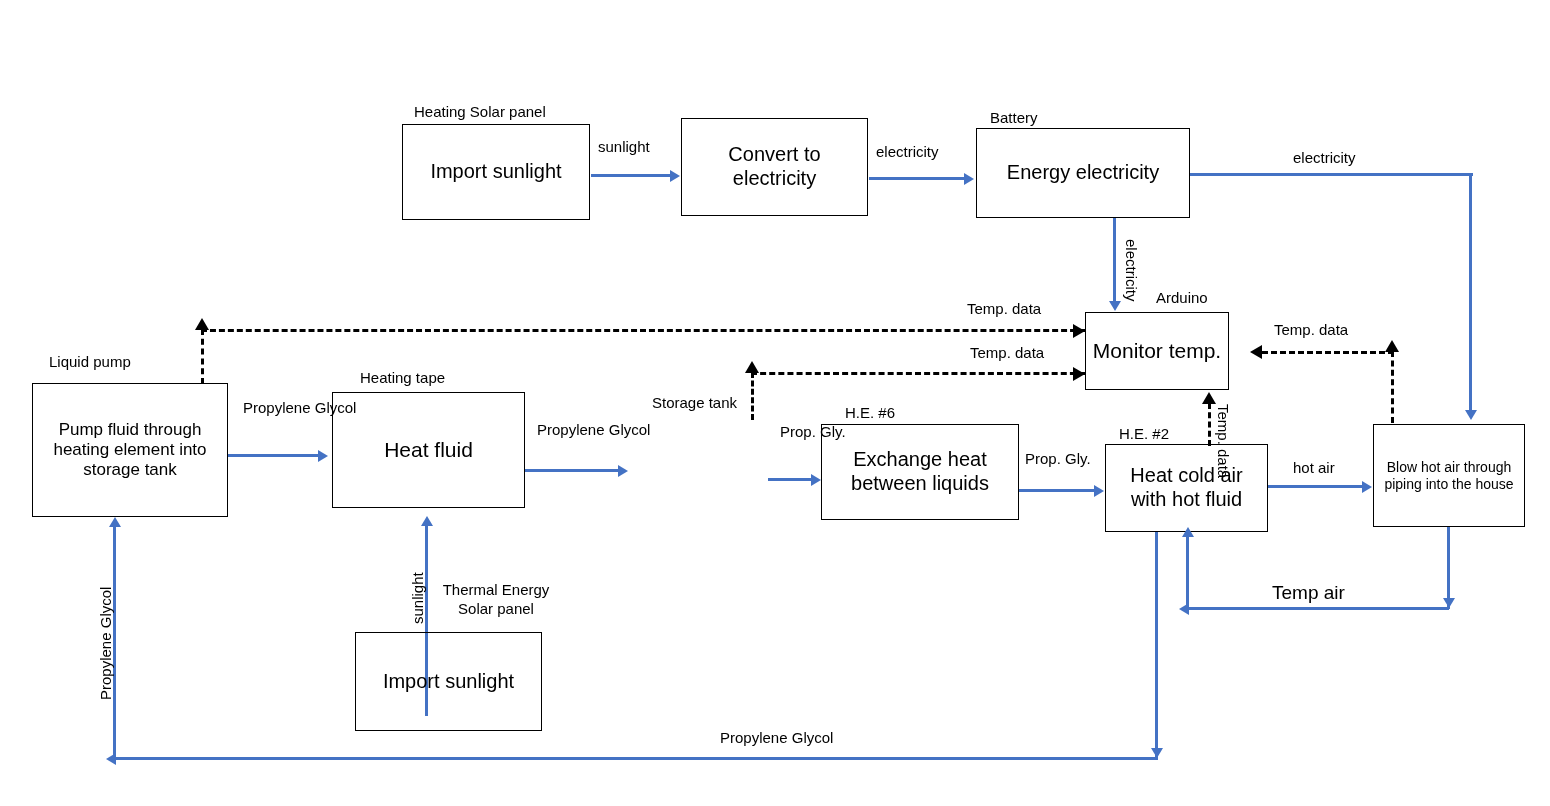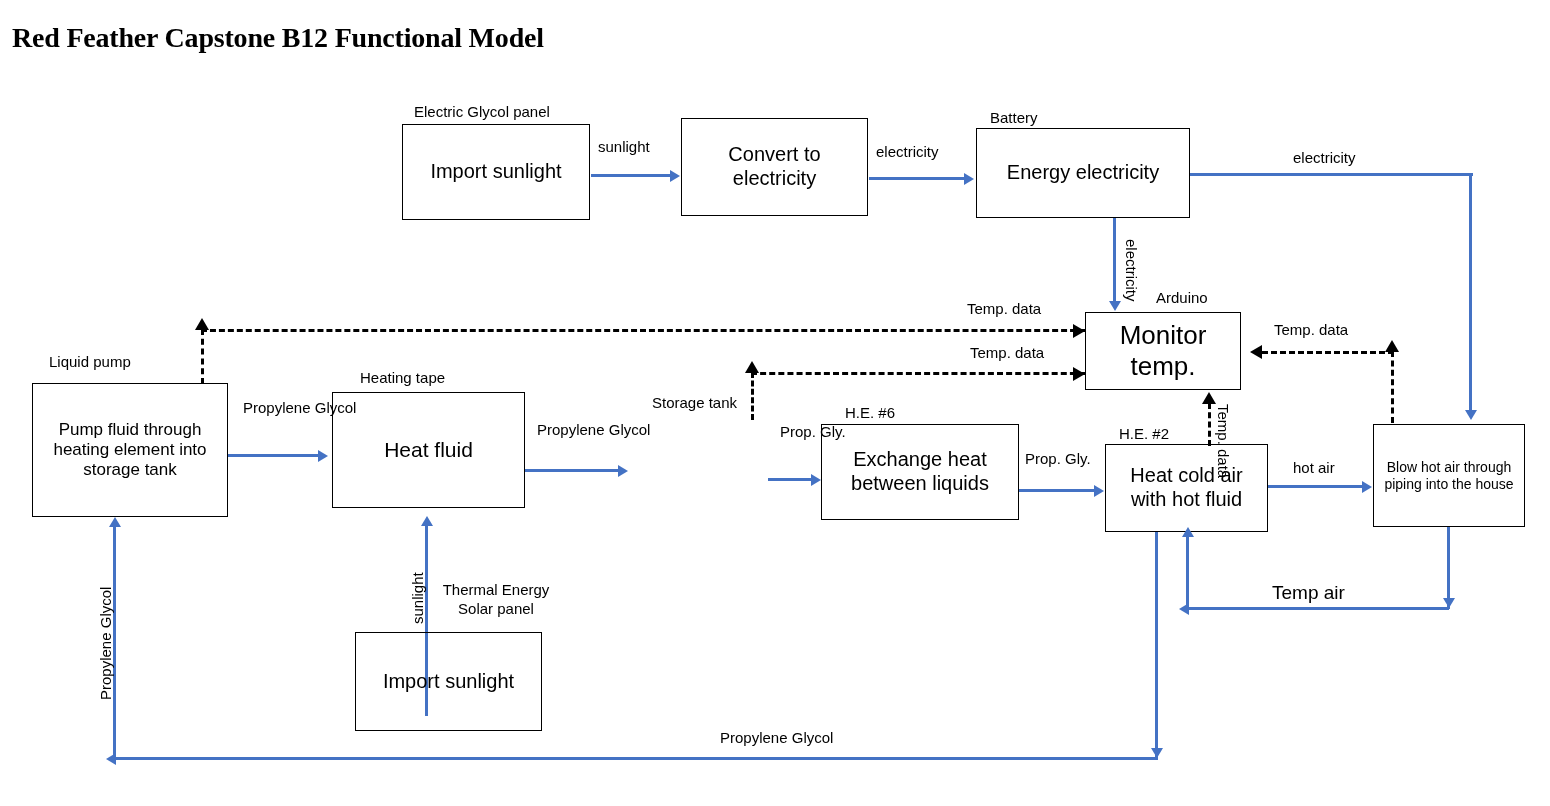--- a/index.html
+++ b/index.html
@@ -102,23 +102,22 @@
   .ah.u { border-left: 6px solid transparent; border-right: 6px solid transparent; border-bottom: 10px solid #4472C4; }
   .ah.kr { border-top: 7px solid transparent; border-bottom: 7px solid transparent; border-left: 12px solid #000000; }
   .ah.kl { border-top: 7px solid transparent; border-bottom: 7px solid transparent; border-right: 12px solid #000000; }
   .ah.ku { border-left: 7px solid transparent; border-right: 7px solid transparent; border-bottom: 12px solid #000000; }
 </style>
 </head>
 <body>
 
 <div id="canvas">
 
-  <div id="title">Red Feather Capstone B12 Functional Model</div>
-
-  <div class="caption" style="left:414px; top:103px;">Electric Glycol panel</div>
+
+  <div class="caption" style="left:414px; top:103px;">Heating Solar panel</div>
   <div class="box" style="left:402px; top:124px; width:188px; height:96px; font-size:20px;">
     <div class="boxlabel">Import sunlight</div>
   </div>
 
   <div class="edgelabel" style="left:598px; top:138px;">sunlight</div>
   <div class="ln h" style="left:591px; top:174px; width:81px;"></div>
   <div class="ah r" style="left:670px; top:169.5px;"></div>
 
   <div class="box" style="left:681px; top:118px; width:187px; height:98px; font-size:20px;">
     <div class="boxlabel">Convert to electricity</div>
@@ -196,21 +195,21 @@
   <div class="edgelabel" style="left:1025px; top:450px;">Prop. Gly.</div>
   <div class="ln h" style="left:1019px; top:489px; width:78px;"></div>
   <div class="ah r" style="left:1094px; top:484.5px;"></div>
 
   <div class="caption" style="left:1119px; top:425px;">H.E. #2</div>
   <div class="box" style="left:1105px; top:444px; width:163px; height:88px; font-size:20px;">
     <div class="boxlabel">Heat cold air with hot fluid</div>
   </div>
 
   <div class="caption" style="left:1156px; top:289px;">Arduino</div>
-  <div class="box" style="left:1085px; top:312px; width:156px; height:78px; font-size:26px;">
+  <div class="box" style="left:1085px; top:312px; width:144px; height:78px; font-size:21px;">
     <div class="boxlabel">Monitor temp.</div>
   </div>
 
   <div class="edgelabel" style="left:1293px; top:459px;">hot air</div>
   <div class="ln h" style="left:1268px; top:485px; width:97px;"></div>
   <div class="ah r" style="left:1362px; top:480.5px;"></div>
 
   <div class="box" style="left:1373px; top:424px; width:152px; height:103px; font-size:14px;">
     <div class="boxlabel">Blow hot air through piping into the house</div>
   </div>

